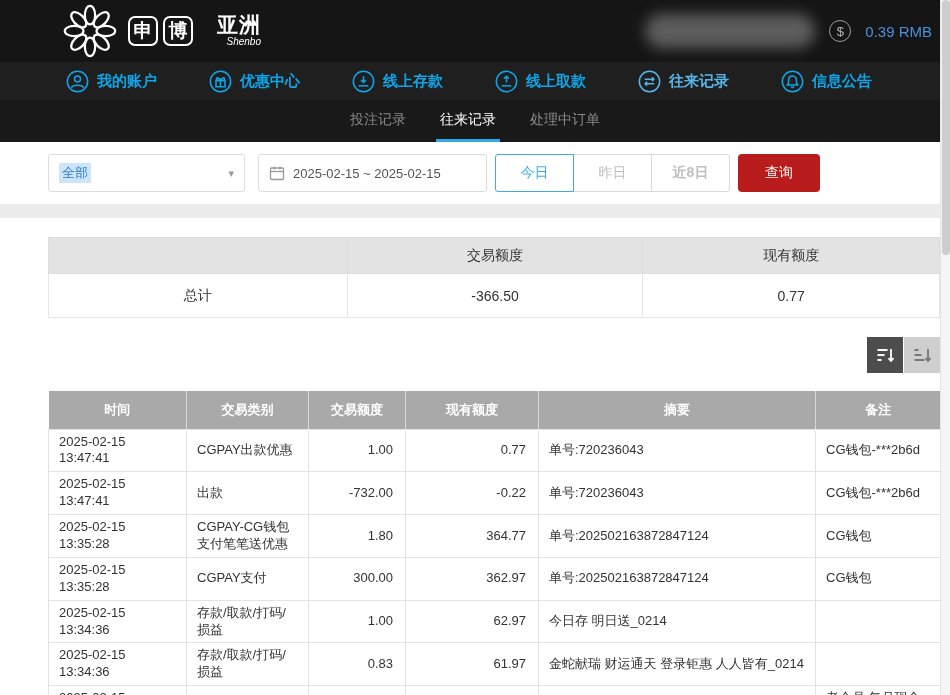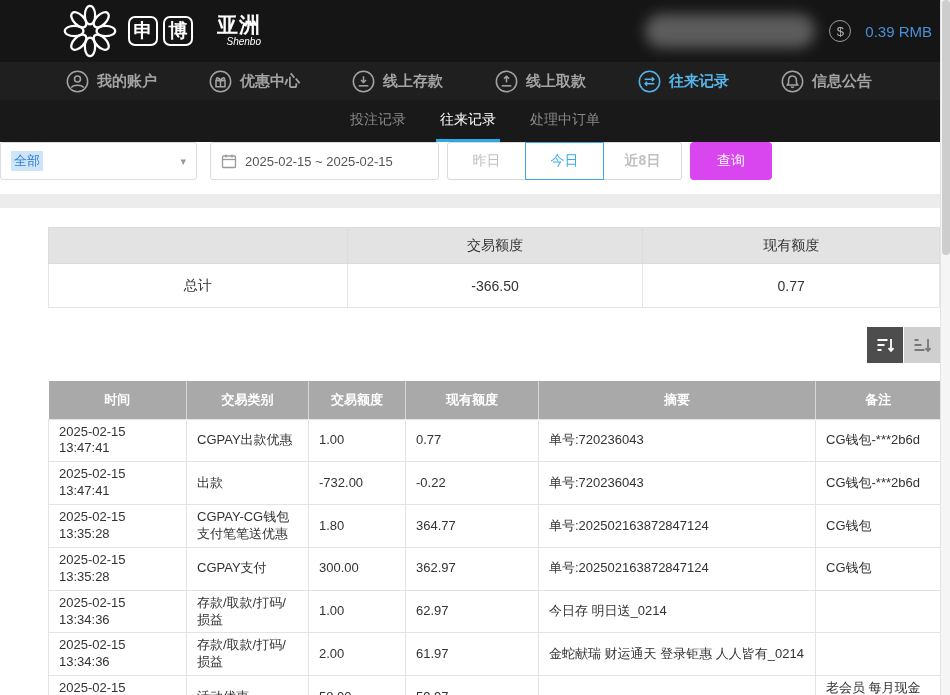--- a/index.html
+++ b/index.html
@@ -18,45 +18,45 @@
   .logo-cn { color:#fff; font-size:21px; font-weight:bold; letter-spacing:1px; line-height:1; }
   .logo-en { color:#fff; font-size:10px; line-height:1.3;font-style:italic; }
   .topbar-right { margin-left:auto; display:flex; align-items:center; gap:14px; }
   .privacy-blob { width:170px; height:34px; border-radius:18px; background:#6f6f6f; filter:blur(7px); opacity:.8; }
   .dollar-circle { width:22px; height:22px; border:1.6px solid #9a9a9a; border-radius:50%; color:#b5b5b5;
                    font-size:13px; display:flex; align-items:center; justify-content:center; }
   .balance { color:#4a90d9; font-size:15px; }
 
   
   .mainnav { height:38px; background:#1f1f1f; display:flex; align-items:center; padding-left:66px; gap:52px; }
-  .nav-item { display:flex; align-items:center; gap:8px; color:#a3a3a3; font-size:15px; font-weight:bold; cursor:pointer; }
+  .nav-item { display:flex; align-items:center; gap:8px; color:#0ea5e9; font-size:15px; font-weight:bold; cursor:pointer; }
   .nav-item svg { display:block; }
   .nav-item.active { color:#56b4e9; }
 
   
   .subnav { height:42px; background:#191919; display:flex; align-items:center; justify-content:center; gap:26px; }
   .tab { color:#8a8a8a; font-size:14px; height:42px; display:flex; align-items:center; padding:0 4px;
          border-bottom:3px solid transparent; cursor:pointer; }
   .tab.active { color:#fff; border-bottom-color:#2ea8e6; }
 
   
-  .filterbar { height:52px; background:#fff; display:flex; align-items:flex-start; }
+  .filterbar { height:62px; background:#fff; display:flex; align-items:center; padding-left:48px; }
   .select-box { width:197px; height:38px; border:1px solid #ddd; border-radius:3px; background:#fff;
                 display:flex; align-items:center; padding:0 10px; position:relative; font-size:13px; }
   .select-val { background:#cde4f9; color:#2d7dd2; padding:1px 3px; }
   .caret { position:absolute; right:10px; color:#999; font-size:11px; }
   .date-box { width:229px; height:38px; border:1px solid #ddd; border-radius:3px; margin-left:13px;
               display:flex; align-items:center; gap:8px; padding:0 10px; font-size:13px; color:#555; }
   .btn-group { display:flex; margin-left:8px; }
   .qbtn { width:79px; height:38px; background:#fff; border:1px solid #d9d9d9; color:#c0c0c0;
           font-size:14px; margin-left:-1px; cursor:pointer; }
   .qbtn:first-child { margin-left:0; border-radius:3px 0 0 3px; }
   .qbtn:last-child { border-radius:0 3px 3px 0;font-weight:bold; }
   .qbtn.active { border:1px solid var(--accent); color:var(--accent); position:relative; z-index:2; }
-  .search-btn { width:82px; height:38px; margin-left:8px; background:#d946ef; border:none; border-radius:4px;
+  .search-btn { width:82px; height:38px; margin-left:8px; background:#b91c1c; border:none; border-radius:4px;
                 color:#fff; font-size:14px; cursor:pointer; }
 
   .gray-band { height:14px; background:#ececec; }
 
   
   .summary { width:892px; margin:19px 0 0 48px; border-collapse:collapse; font-size:14px; color:#333; }
   .summary th { background:#e3e3e3; font-weight:normal; height:36px; text-align:center; border:1px solid #dcdcdc; }
   .summary td { height:44px; text-align:center; border:1px solid #e5e5e5; background:#fff; }
 
   
@@ -65,21 +65,21 @@
   .sort-desc { background:#4d4d4d; }
   .sort-asc { background:#cfcfcf; margin-left:1px; }
 
   
   .data-table { width:892px; margin:18px 0 0 48px; border-collapse:collapse; table-layout:fixed; font-size:13px; color:#333; }
   .data-table thead th { background:var(--hdr-gray); color:#fff; font-weight:bold; height:38px; text-align:center;
                          border-right:1px solid rgba(255,255,255,.55); }
   .data-table thead th:last-child { border-right:none; }
   .data-table td { border:1px solid #e3e3e3; padding:4px 10px; line-height:1.3; background:#fff; height:38px; }
   .data-table td.al-left { text-align:left; }
-  .data-table td.al-right { text-align:left; padding-right:12px; }
+  .data-table td.al-right { text-align:right; padding-right:12px; }
 
   
   .scrollbar { position:absolute; top:0; right:0; width:10px; height:695px; background:#f5f5f5; border-left:1px solid #e4e4e4; }
   .scroll-thumb { position:absolute; top:0; left:1px; width:8px; height:255px; background:#cdcdcd; border-radius:4px; }
 </style>
 </head>
 <body>
 
 <div class="topbar">
   <div class="logo-wrap">
@@ -178,22 +178,22 @@
   </div>
   <div class="date-box">
     <svg width="16" height="16" viewBox="0 0 16 16" fill="none" stroke="#999" stroke-width="1.3">
       <rect x="1.5" y="3" width="13" height="11.5" rx="1"></rect>
         <path d="M1.5 6.5h13"></path>
         <path d="M5 1.5v3M11 1.5v3"></path>
     </svg>
     <span>2025-02-15 ~ 2025-02-15</span>
   </div>
   <div class="btn-group">
+    <button class="qbtn active">今日</button>
     <button class="qbtn">昨日</button>
-    <button class="qbtn active">今日</button>
     <button class="qbtn">近8日</button>
   </div>
   <button class="search-btn">查询</button>
 </div>
 
 <div class="gray-band"></div>
 
 <table class="summary">
   <tbody>
       <tr>
@@ -282,21 +282,21 @@
         <td class="al-left">2025-02-15 13:34:36</td>
         <td class="al-left">存款/取款/打码/损益</td>
         <td class="al-right">1.00</td>
         <td class="al-right">62.97</td>
         <td class="al-left">今日存 明日送_0214</td>
         <td class="al-left"></td>
       </tr>
       <tr>
         <td class="al-left">2025-02-15 13:34:36</td>
         <td class="al-left">存款/取款/打码/损益</td>
-        <td class="al-right">2.00</td>
+        <td class="al-right">0.83</td>
         <td class="al-right">61.97</td>
         <td class="al-left">金蛇献瑞 财运通天 登录钜惠 人人皆有_0214</td>
         <td class="al-left"></td>
       </tr>
       <tr>
         <td class="al-left">2025-02-15 13:34:33</td>
         <td class="al-left">活动优惠</td>
         <td class="al-right">58.00</td>
         <td class="al-right">59.97</td>
         <td class="al-left"></td>

